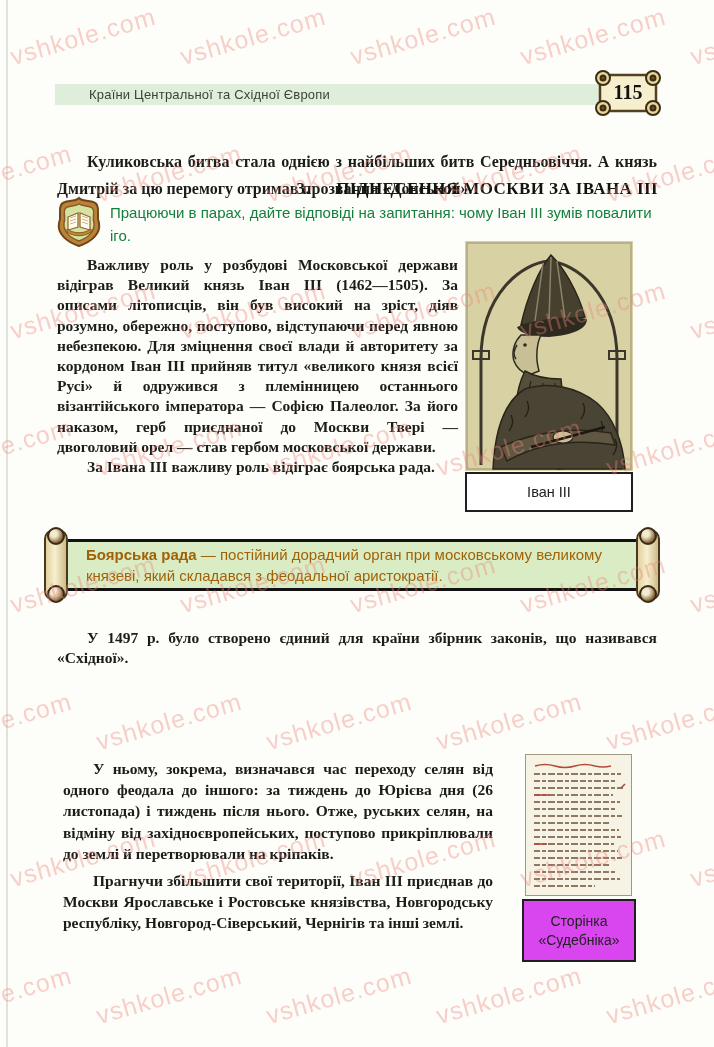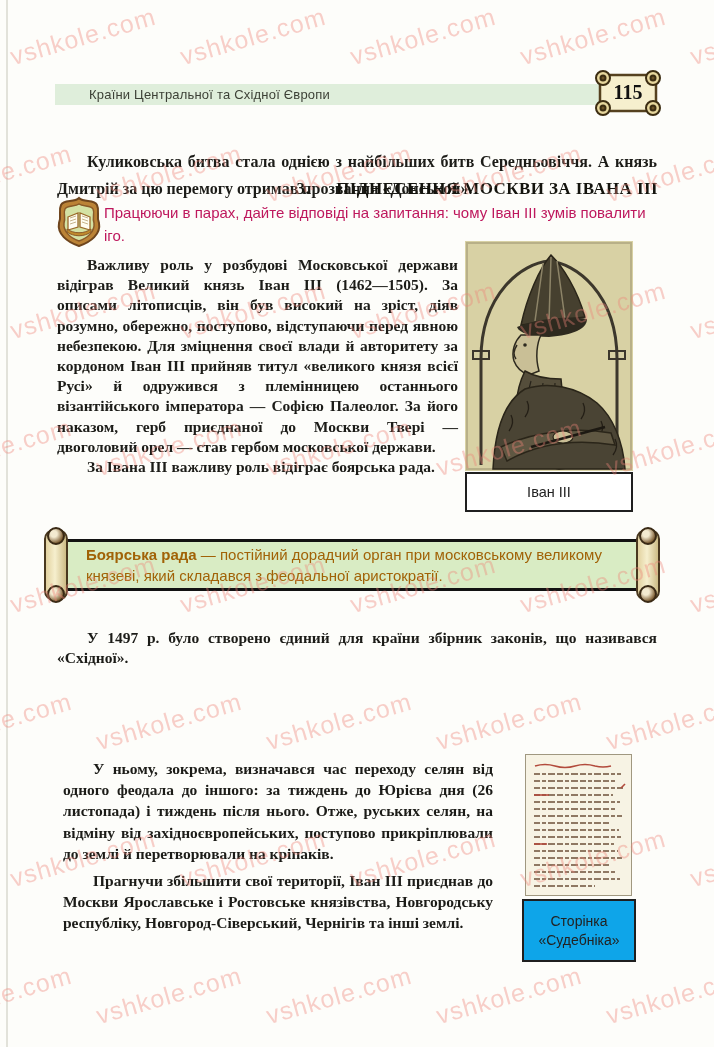--- a/index.html
+++ b/index.html
@@ -34,41 +34,41 @@
       font-weight:700;font-size:20px;color:#111;padding-bottom:2px;}
 
   
   .intro{position:absolute;left:57px;top:121px;width:600px;
       font-size:16px;line-height:27px;font-weight:600;text-align:justify;text-indent:30px;margin-top:27px;}
   .heading{position:absolute;left:68px;top:179px;width:590px;
       font-size:17px;font-weight:700;letter-spacing:.4px;color:#14140e;text-align:right;}
   .heading .num{display:inline-block;margin-right:26px;}
 
   .task-icon{position:absolute;left:54px;top:196px;width:50px;height:52px;}
-  .task-text{position:absolute;left:104px;top:201px;width:542px;
+  .task-text{position:absolute;left:110px;top:201px;width:542px;
       font-family:"Liberation Sans","DejaVu Sans",sans-serif;
-      font-size:15px;line-height:23px;color:#be185d;}
+      font-size:15px;line-height:23px;color:#15803d;}
 
   .col1{position:absolute;left:57px;top:255px;width:401px;
       font-size:15.5px;line-height:20.2px;font-weight:600;text-align:justify;}
   .col1 p{margin:0;text-indent:30px;font-family:Liberation Serif, serif;}
   .col2{position:absolute;left:57px;top:752px;width:442px;
       font-size:15.5px;line-height:21.2px;font-weight:600;text-align:justify;}
   .col2 p{margin:6px;text-indent:30px;}
   b{font-weight:700;}
 
   
   .fig1-img{position:absolute;left:465px;top:241px;width:168px;height:230px;}
   .fig1-cap{position:absolute;left:465px;top:472px;width:168px;height:40px;
       border:2px solid #1f1f1f;background:#fff;box-sizing:border-box;
       display:flex;align-items:center;justify-content:center;
       font-family:"Liberation Sans","DejaVu Sans",sans-serif;font-size:14.5px;color:#222;}
   .fig2-img{position:absolute;left:525px;top:754px;width:107px;height:142px;}
   .fig2-cap{position:absolute;left:522px;top:899px;width:114px;height:63px;
-      border:2px solid #1f1f1f;background:#0ea5e9;box-sizing:border-box;
+      border:2px solid #1f1f1f;background:#d946ef;box-sizing:border-box;
       display:flex;align-items:center;justify-content:center;text-align:center;
       font-family:"Liberation Sans","DejaVu Sans",sans-serif;font-size:14px;line-height:19px;color:#222;
       padding:0 6px;}
 
   
   .banner{position:absolute;left:44px;width:616px;height:84px;}
   .banner.b1{top:523px;} .banner.b2{top:668px;}
   .roll{position:absolute;top:6px;bottom:6px;width:24px;z-index:2;
       background:linear-gradient(90deg,#e2d2a0,#f6efce 45%,#cdbc86);
       border:2px solid #49381f;border-radius:10px;box-sizing:border-box;}

